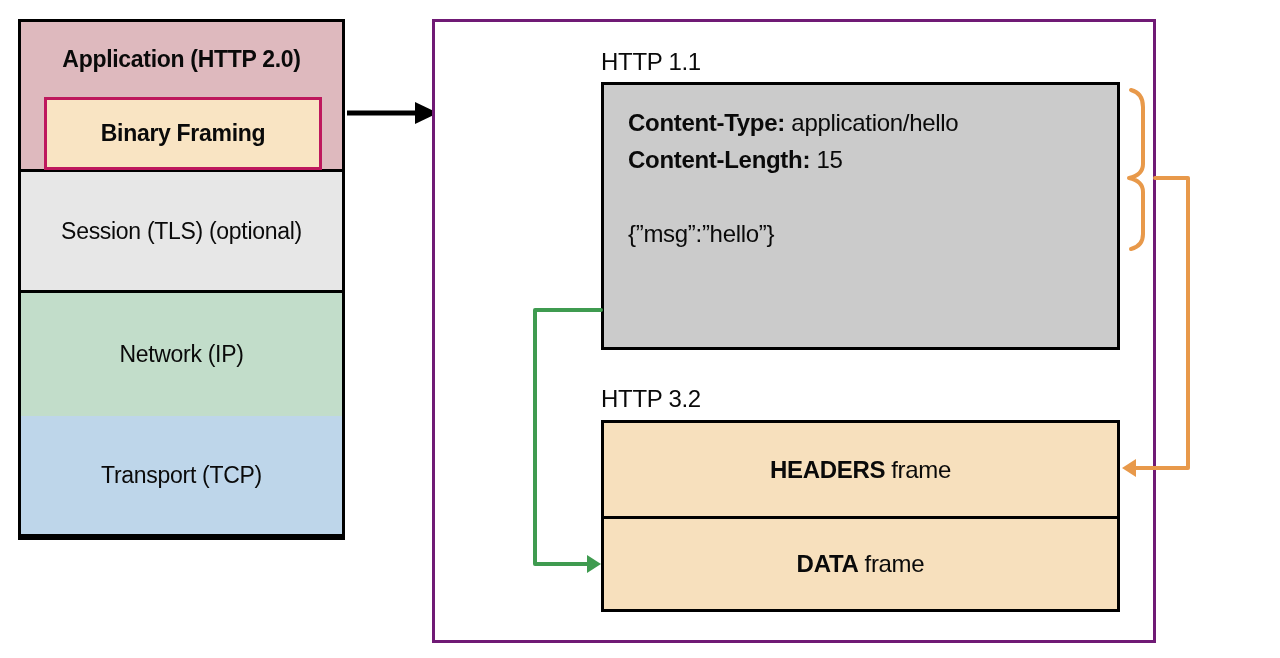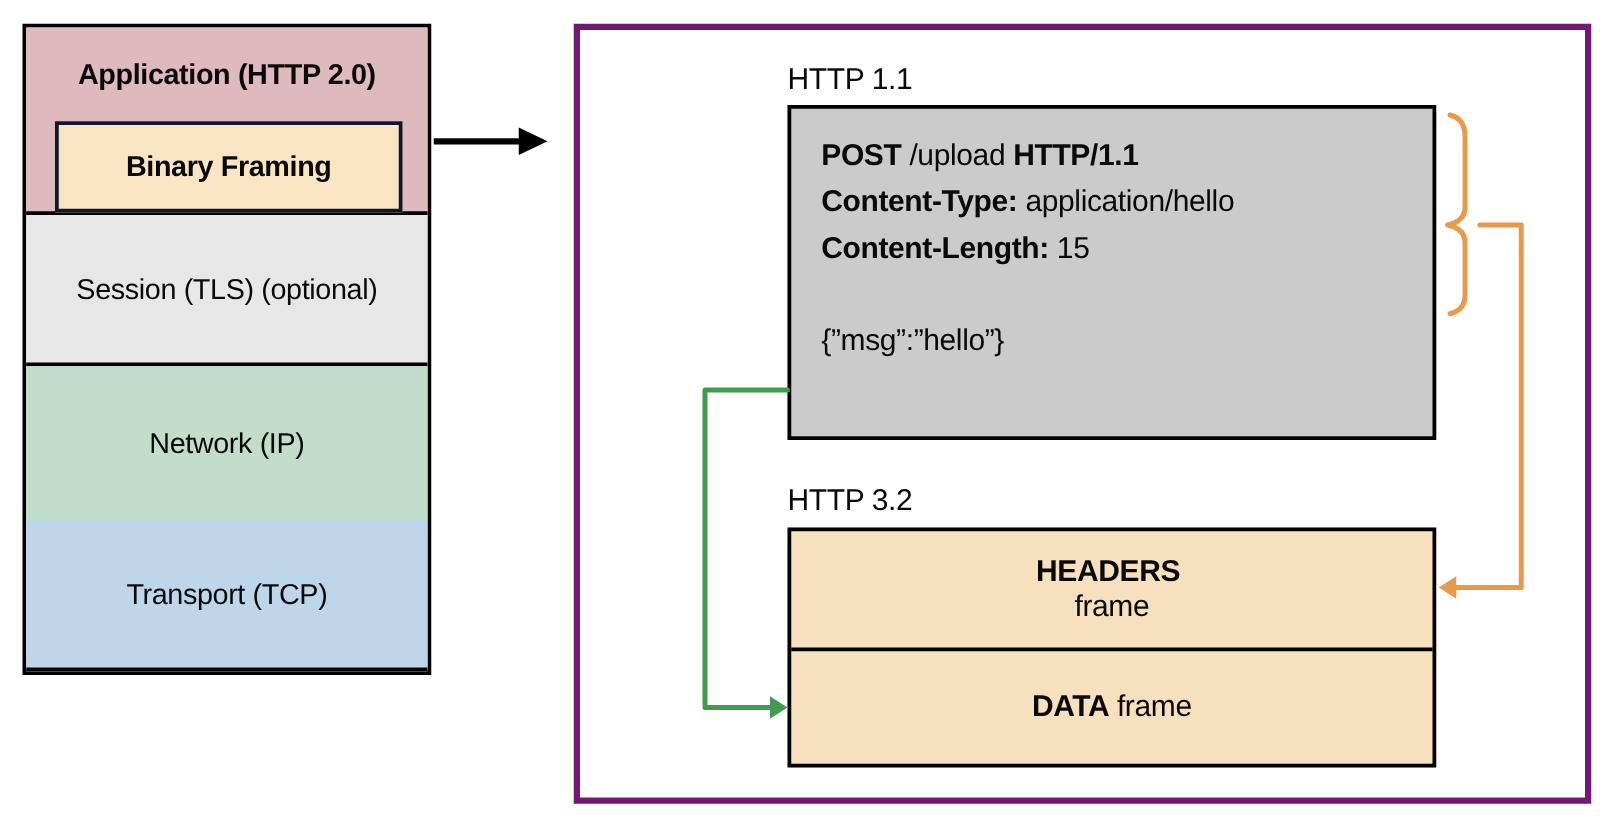--- a/index.html
+++ b/index.html
@@ -27,37 +27,37 @@
   .layer-app {
     height: 150px; border-bottom: 3px solid #000;
     background: #deb9be;
     display: block; text-align: center;
     font-weight: bold; padding-top: 24px;
     position: relative;
   }
   .bframing {
     position: absolute; left: 23px; top: 75px;
     width: 278px; height: 73px;
-    box-sizing: border-box; border: 3px solid #0f172a;
+    box-sizing: border-box; border: 3px solid #be185d;
     background: #f9e4c3;
     display: flex; align-items: center; justify-content: center;
     font-weight: bold; font-size: 23px;
   }
   .layer-session  { height: 121px; border-bottom: 3px solid #000; background: #e7e7e7; }
   .layer-transport{ height: 121px; border-bottom: 3px solid #000; background: #bed6ea; }
   .layer-network  { height: 123px; background: #c2ddca; }
 
   
   .stack-arrow { position: absolute; left: 345px; top: 100px; }
 
   
   .panel {
-    position: absolute; left: 459px; top: 19px;
-    width: 814px; height: 624px;
-    border: 5px solid #701a75; box-sizing: border-box;
+    position: absolute; left: 432px; top: 19px;
+    width: 724px; height: 624px;
+    border: 3px solid #701a75; box-sizing: border-box;
     background: #fff;
   }
   .panel-title {
     position: absolute; left: 166px;
     font-size: 24px; letter-spacing: -0.3px;
   }
   .title-http11 { top: 26px; }
   .title-http2  { top: 363px; }
 
   .reqbox {
@@ -75,21 +75,21 @@
     position: absolute; left: 166px; top: 398px;
     width: 519px; height: 192px;
     box-sizing: border-box; border: 3px solid #000;
     background: #f7e0bd;
   }
   .frame-row {
     box-sizing: border-box;
     display: flex; align-items: center; justify-content: center;
     font-size: 24px; letter-spacing: -0.3px;
   }
-  .frame-row-headers { height: 96px; border-bottom: 3px solid #000; flex-direction: column; }
+  .frame-row-headers { height: 96px; border-bottom: 3px solid #000; }
   .frame-row-data    { height: 90px; }
   .frame-row b { margin-right: 6px; }
 
   .overlay {
     position: absolute; left: 0; top: 0;
     width: 820px; height: 618px;
     pointer-events: none;
   }
 </style>
 </head>
@@ -116,21 +116,20 @@
 <svg class="stack-arrow" width="96" height="26" viewBox="0 0 96 26">
   <line x1="2" y1="13" x2="74" y2="13" stroke-width="5" stroke="#000000"></line>
   <polygon points="93,13 70,2 70,24" fill="#000000"></polygon>
 </svg>
 
 <div class="panel">
 
   <div class="panel-title title-http11">HTTP 1.1</div>
 
   <div class="reqbox">
-    <div class="req-line"><b>POST</b><span> /upload </span><b>HTTP/1.1</b></div>
     <div class="req-line"><b>Content-Type:</b><span> application/hello</span></div>
     <div class="req-line"><b>Content-Length:</b><span> 15</span></div>
     <div class="req-blank"></div>
     <div class="req-line">{”msg”:”hello”}</div>
   </div>
 
   <div class="panel-title title-http2">HTTP 3.2</div>
 
   <div class="framesbox">
     <div class="frame-row frame-row-headers">

